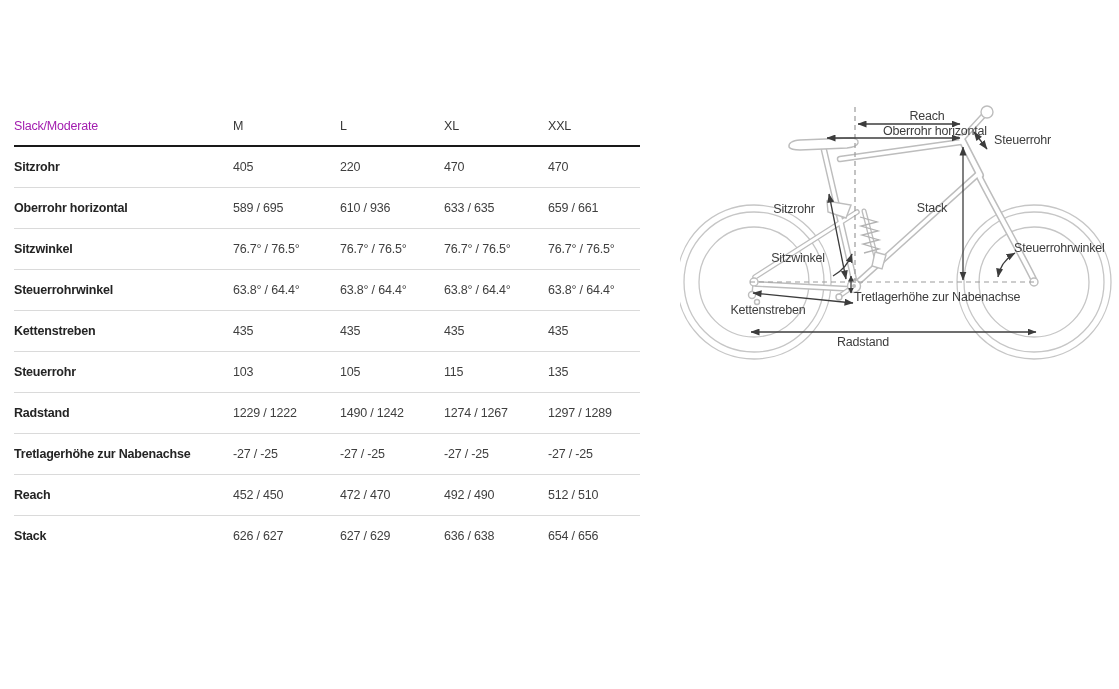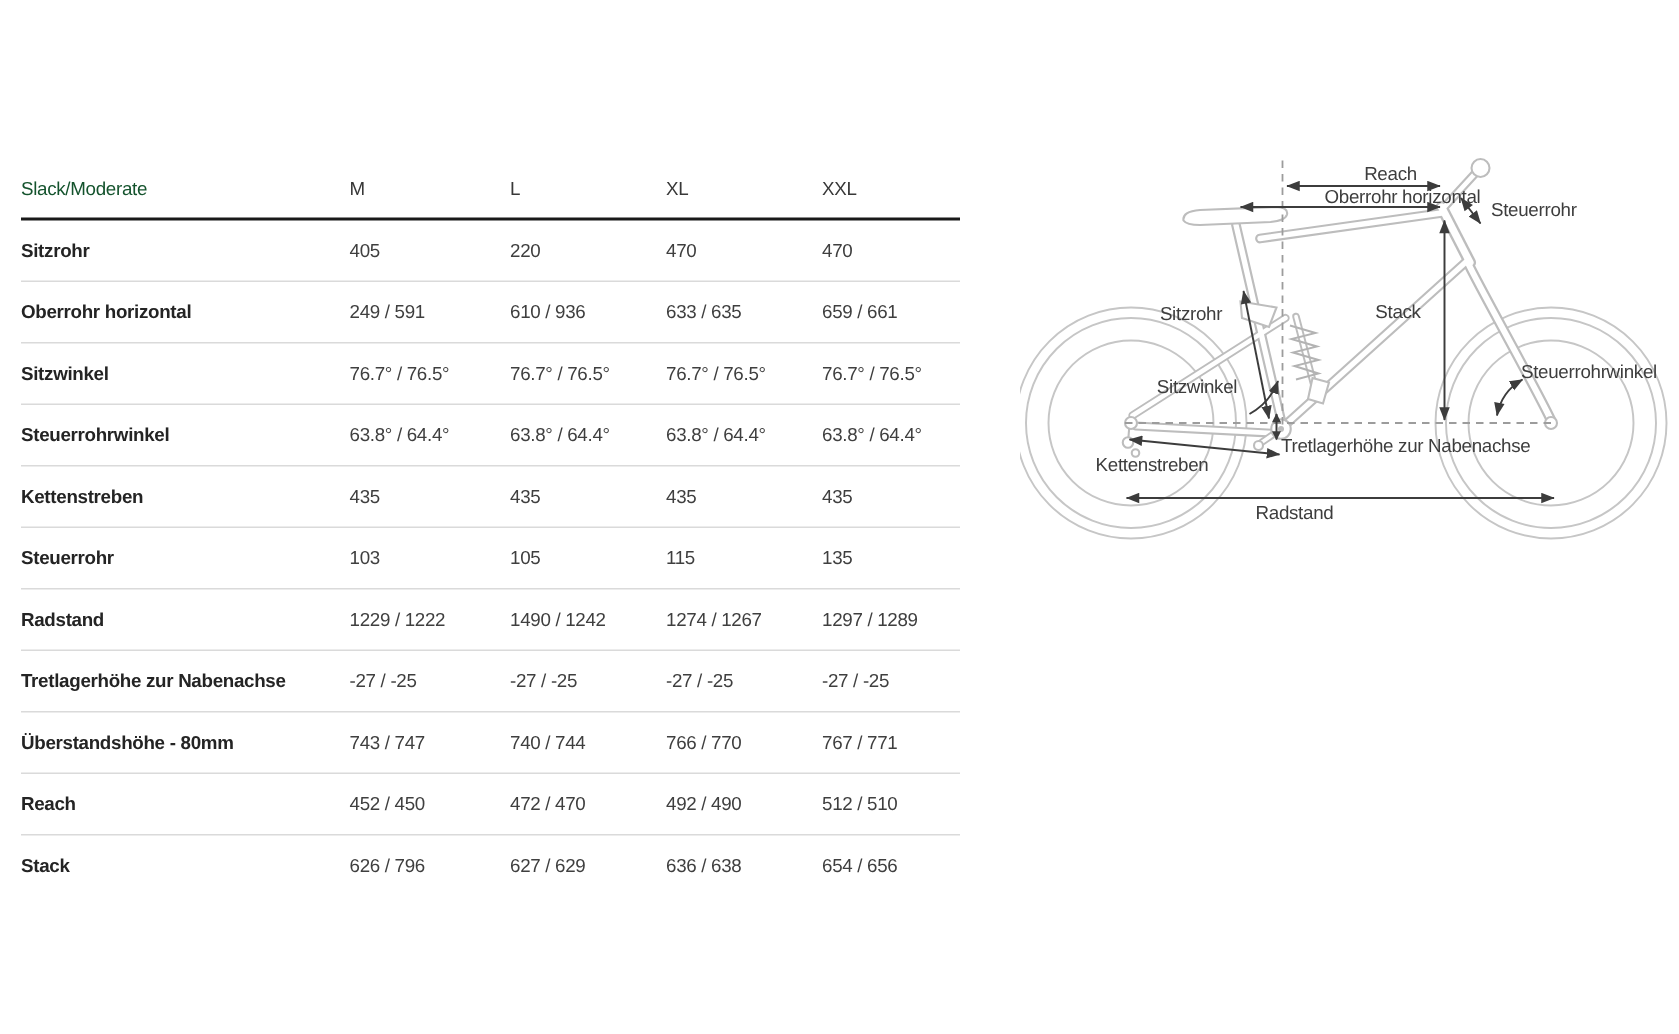--- a/index.html
+++ b/index.html
@@ -6,21 +6,21 @@
   .stage{position:relative;width:1119px;height:689px;background:#ffffff;overflow:hidden;
          font-family:"Liberation Sans",sans-serif;}
   
   .geo-table{position:absolute;left:14px;top:106px;width:626px;}
   .trow{display:grid;grid-template-columns:219px 107px 104px 104px 92px;
         height:40px;align-items:center;border-bottom:1px solid #dadada;
         font-size:12.5px;letter-spacing:-0.2px;color:#3f3f3f;}
   .trow:last-child{border-bottom:none;}
   .trow .rlabel{font-weight:bold;color:#242424;padding-right:6px;white-space:nowrap;}
   .thead{height:39px;border-bottom:2px solid #191919;}
-  .thead .rlabel{font-weight:normal;color:#14532d;}
+  .thead .rlabel{font-weight:normal;color:#a21caf;}
   .thead .cval{color:#383838;}
   .cval{white-space:nowrap;}
   
   .diagram{position:absolute;left:680px;top:55px;width:440px;height:330px;}
   .wheel{stroke:#c6c6c6;stroke-width:1.3;fill:none;}
   .tubeO{stroke:#bdbdbd;fill:none;stroke-linecap:round;}
   .tubeI{stroke:#ffffff;fill:none;stroke-linecap:round;}
   .det{stroke:#bdbdbd;stroke-width:1.4;fill:#ffffff;}
   .coil{stroke:#b3b3b3;stroke-width:1.3;fill:none;}
   .dash{stroke:#9c9c9c;stroke-width:1.2;stroke-dasharray:5 4;fill:none;}
@@ -45,21 +45,21 @@
     <div class="trow">
       <div class="rlabel">Sitzrohr</div>
       <div class="cval">405</div>
       <div class="cval">220</div>
       <div class="cval">470</div>
       <div class="cval">470</div>
     </div>
 
     <div class="trow">
       <div class="rlabel">Oberrohr horizontal</div>
-      <div class="cval">249 / 591</div>
+      <div class="cval">589 / 695</div>
       <div class="cval">610 / 936</div>
       <div class="cval">633 / 635</div>
       <div class="cval">659 / 661</div>
     </div>
 
     <div class="trow">
       <div class="rlabel">Sitzwinkel</div>
       <div class="cval">76.7° / 76.5°</div>
       <div class="cval">76.7° / 76.5°</div>
       <div class="cval">76.7° / 76.5°</div>
@@ -99,39 +99,32 @@
     </div>
 
     <div class="trow">
       <div class="rlabel">Tretlagerhöhe zur Nabenachse</div>
       <div class="cval">-27 / -25</div>
       <div class="cval">-27 / -25</div>
       <div class="cval">-27 / -25</div>
       <div class="cval">-27 / -25</div>
     </div>
 
-    <div class="trow">
-      <div class="rlabel">Überstandshöhe - 80mm</div>
-      <div class="cval">743 / 747</div>
-      <div class="cval">740 / 744</div>
-      <div class="cval">766 / 770</div>
-      <div class="cval">767 / 771</div>
-    </div>
 
     <div class="trow">
       <div class="rlabel">Reach</div>
       <div class="cval">452 / 450</div>
       <div class="cval">472 / 470</div>
       <div class="cval">492 / 490</div>
       <div class="cval">512 / 510</div>
     </div>
 
     <div class="trow">
       <div class="rlabel">Stack</div>
-      <div class="cval">626 / 796</div>
+      <div class="cval">626 / 627</div>
       <div class="cval">627 / 629</div>
       <div class="cval">636 / 638</div>
       <div class="cval">654 / 656</div>
     </div>
 
   </div>
 
   <svg class="diagram" viewBox="0 0 440 330">
     <defs>
       <marker id="aE" markerWidth="10" markerHeight="8" refX="8.5" refY="3.5" orient="auto" markerUnits="userSpaceOnUse">

